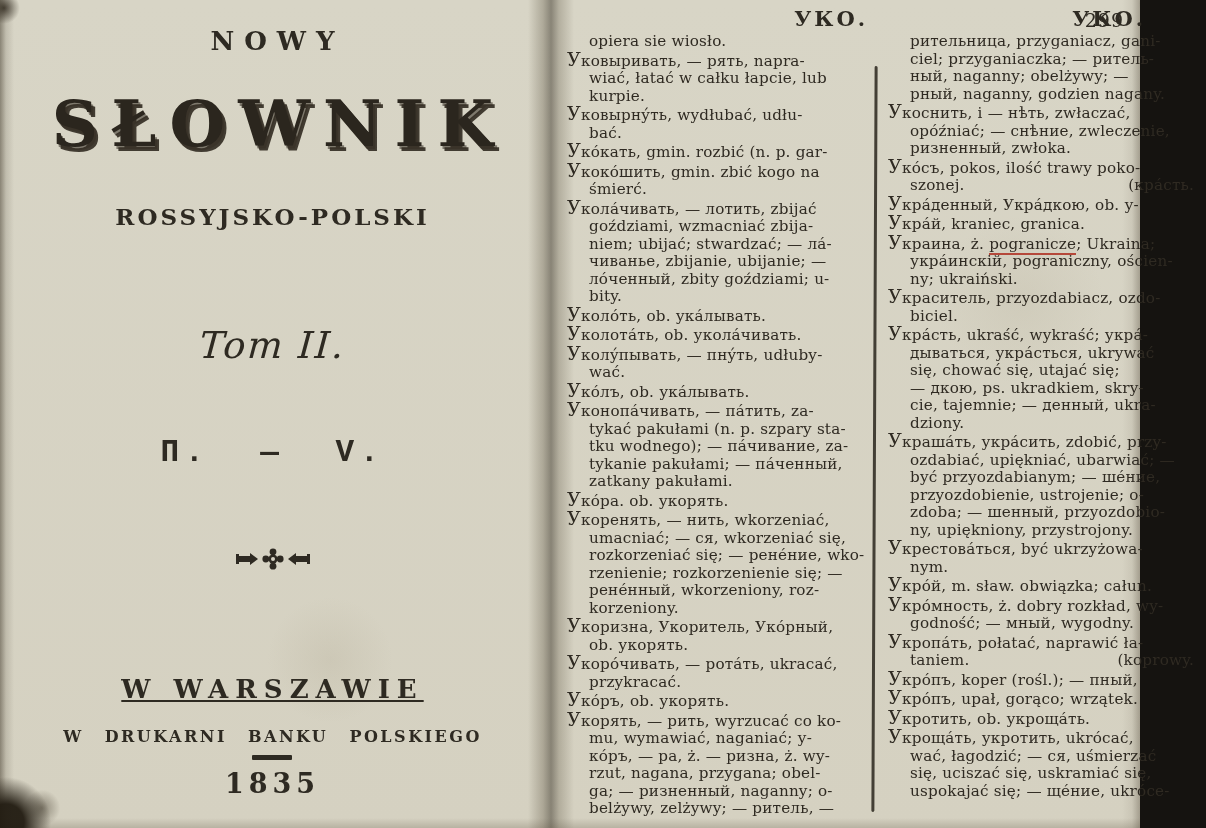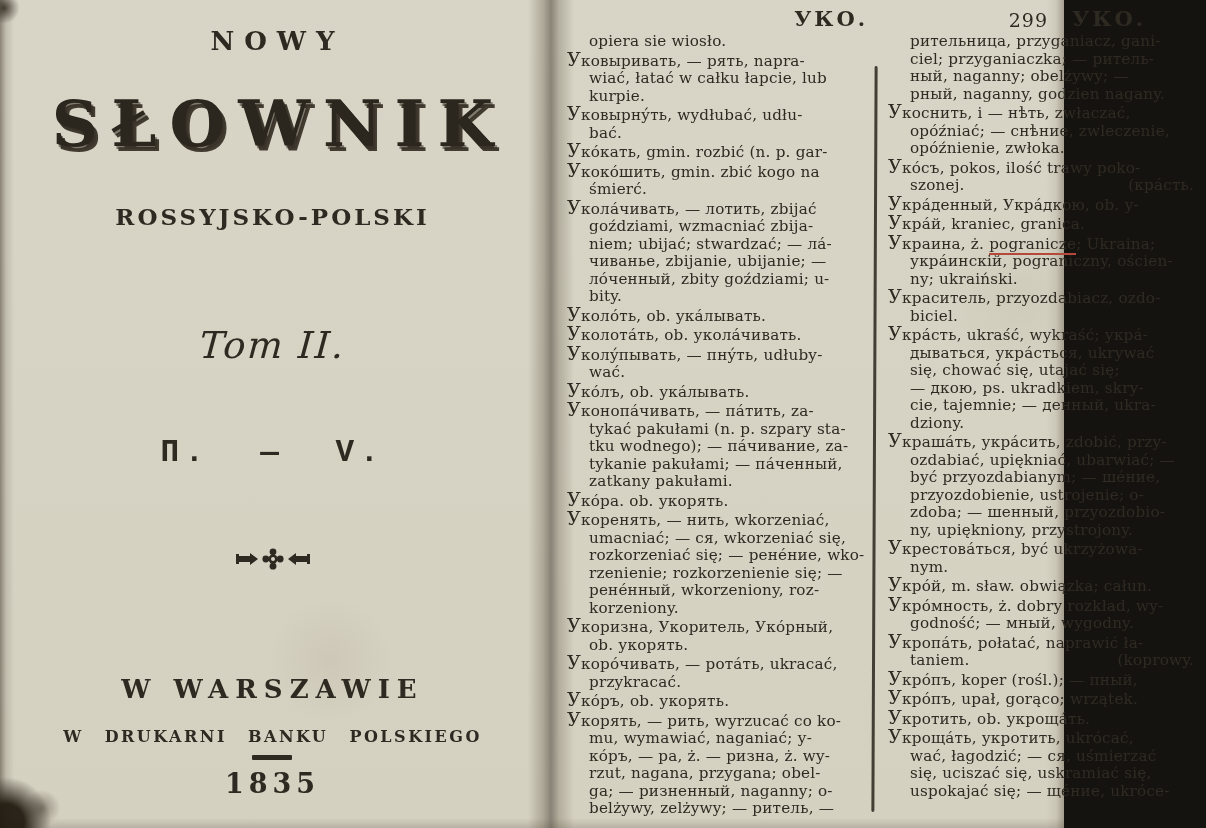--- a/index.html
+++ b/index.html
@@ -1,45 +1,44 @@
 <!DOCTYPE html>
 <html><head>
 <meta charset="utf-8">
 <style>
   html,body{margin:0;padding:0;width:1206px;height:828px;overflow:hidden;background:#151310;}
   .book{
-    position:relative;width:1056px;height:828px;
+    position:relative;width:1140px;height:828px;
     background-color:#d6d2c3;
     background-image:
       radial-gradient(circle 60px at 6px 822px, rgba(32,26,16,0.95) 0 30%, rgba(32,26,16,0) 75%),
       radial-gradient(circle 26px at 42px 808px, rgba(50,42,28,0.45), rgba(50,42,28,0) 70%),
       radial-gradient(circle 22px at 4px 8px, rgba(40,33,22,0.8), rgba(40,33,22,0) 72%),
       radial-gradient(circle 30px at 1203px 10px, rgba(45,37,25,0.85), rgba(45,37,25,0) 70%),
       radial-gradient(circle 16px at 1150px 4px, rgba(45,37,25,0.45), rgba(45,37,25,0) 70%),
       linear-gradient(90deg, rgba(60,52,38,0.5) 0px, rgba(60,52,38,0.15) 6px, rgba(60,52,38,0) 14px),
       linear-gradient(270deg, rgba(70,60,44,0.35) 0px, rgba(70,60,44,0.08) 8px, rgba(70,60,44,0) 18px),
       linear-gradient(0deg, rgba(80,70,52,0.22) 0px, rgba(80,70,52,0) 10px),
       linear-gradient(90deg, rgba(0,0,0,0) 528px, rgba(96,88,70,0.35) 543px, rgba(58,52,40,0.5) 551px, rgba(96,88,70,0.3) 559px, rgba(0,0,0,0) 574px),
       radial-gradient(circle 90px at 330px 660px, rgba(140,128,100,0.12), rgba(140,128,100,0) 70%),
       radial-gradient(circle 120px at 1020px 300px, rgba(142,130,102,0.10), rgba(142,130,102,0) 70%),
       linear-gradient(180deg,#d8d5c6,#d5d1c1);
     color:#2e2a22;
     font-family:"DejaVu Serif","Liberation Serif",serif;
-    padding-left:8px;
   }
   
   .lp{position:absolute;left:0;top:0;width:545px;text-align:center;}
   .t-nowy{top:26px;font-size:26px;font-weight:bold;letter-spacing:10px;text-indent:10px;}
   .t-main{top:86px;font-size:64px;font-weight:bold;letter-spacing:13px;text-indent:13px;
           color:#2b261e;text-shadow:4px 5px 0 rgba(52,46,36,0.92),2px 3px 0 rgba(52,46,36,0.55);}
   .t-sub{top:203px;font-size:23px;font-weight:bold;letter-spacing:3px;word-spacing:4px;}
   .t-vol{top:324px;font-size:37px;font-style:italic;letter-spacing:2px;transform:skewX(-4deg);}
   .t-range{top:435px;font-size:31px;font-weight:bold;letter-spacing:6px;word-spacing:26px;font-family:Liberation Mono, monospace;}
   .t-orn{top:548px;}
-  .t-city{top:674px;font-size:26px;font-weight:bold;letter-spacing:7px;}
+  .t-city{top:674px;font-size:26px;font-weight:bold;letter-spacing:7px;text-decoration:underline;}
   .t-printer{top:727px;font-size:16px;font-weight:bold;letter-spacing:2.5px;word-spacing:13px;}
   .t-bar{position:absolute;left:252px;top:755px;width:40px;height:5px;background:#2e2a22;border-radius:1px;}
   .t-year{top:768px;font-size:27px;font-weight:bold;letter-spacing:5px;}
   
   .hdr{position:absolute;top:6px;font-size:21px;font-weight:bold;letter-spacing:3px;text-align:right;}
   .hdr1{left:568px;width:300px;}
   .hdr2{left:886px;width:260px;}
   .pageno{position:absolute;top:9px;right:16px;font-size:19px;letter-spacing:1px;}
   .coldiv{position:absolute;left:873px;top:66px;width:3px;height:746px;background:#2f2a21;
           border-radius:2px;transform:rotate(0.25deg);opacity:0.88;}
@@ -133,21 +132,21 @@
         <div class="line cont">ga; — ризненный, naganny; o-</div>
         <div class="line cont">belżywy, zelżywy; — ритель, —</div>
       </div>
     <div class="col col2" id="col2">
         <div class="line cont">рительница, przyganiacz, gani-</div>
         <div class="line cont">ciel; przyganiaczka; — ритель-</div>
         <div class="line cont">ный, naganny; obelżywy; —</div>
         <div class="line cont">рный, naganny, godzien nagany.</div>
         <div class="line entry">Укоснить, i — нѣть, zwłaczać,</div>
         <div class="line cont">opóźniać; — снѣние, zwleczenie,</div>
-        <div class="line cont">opóźnienie, zwłoka.</div>
+        <div class="line cont">ризненный, zwłoka.</div>
         <div class="line entry">Укóсъ, pokos, ilość trawy poko-</div>
         <div class="line cont">szonej.<span class="catchword">(крáсть.</span></div>
         <div class="line entry">Укрáденный, Укрáдкою, ob. у-</div>
         <div class="line entry">Укрáй, kraniec, granica.</div>
         <div class="line entry"><span>Украина, ż. </span><span class="red-underline">pogranicze</span><span>; Ukraina;</span></div>
         <div class="line cont">укрáинскій, pograniczny, ościen-</div>
         <div class="line cont">ny; ukraiński.</div>
         <div class="line entry">Украситель, przyozdabiacz, ozdo-</div>
         <div class="line cont">biciel.</div>
         <div class="line entry">Укрáсть, ukraść, wykraść; укрá-</div>

